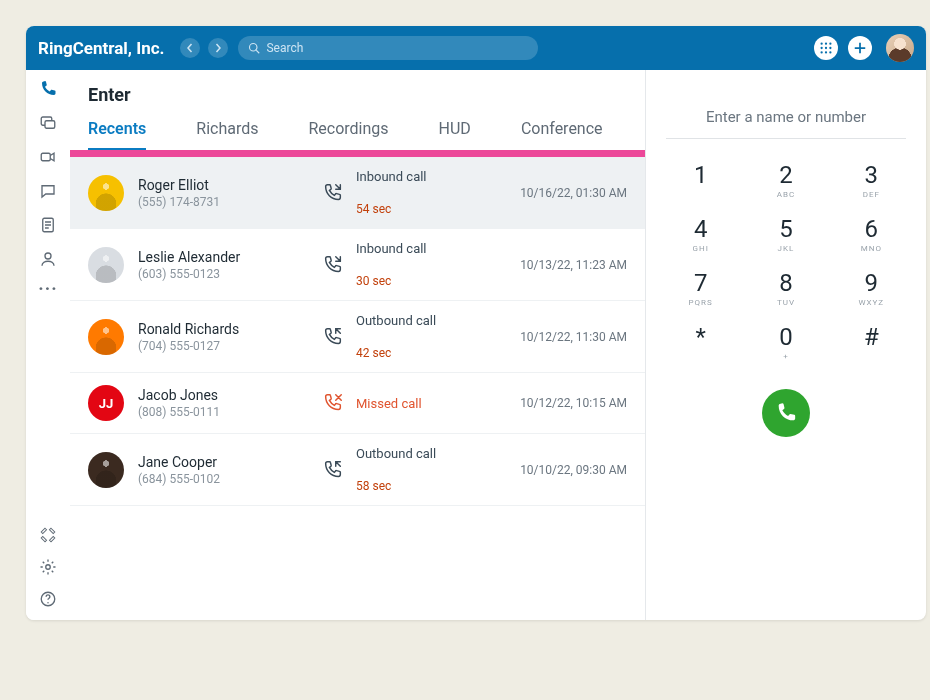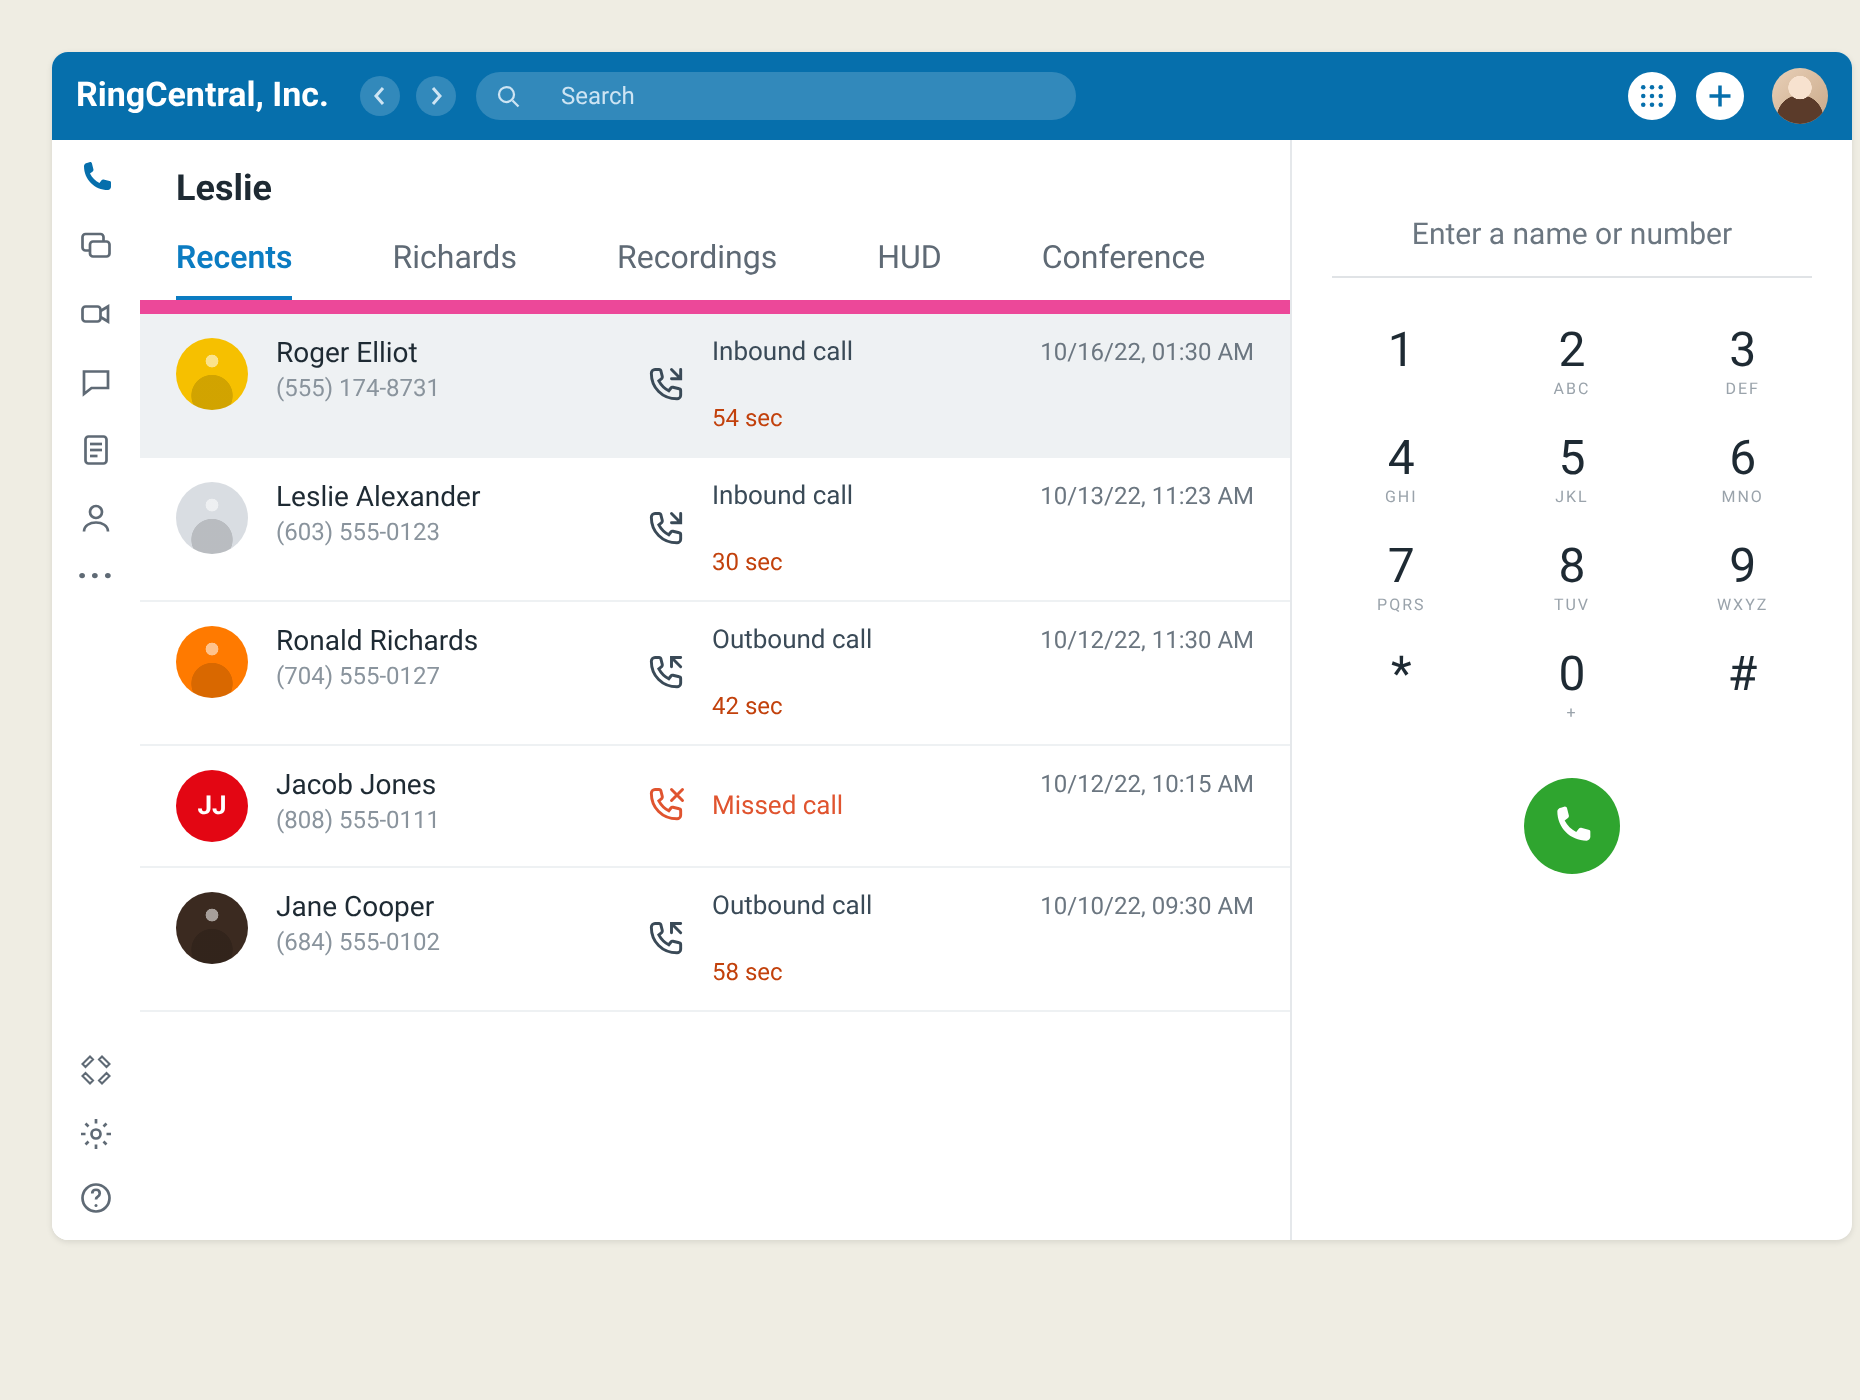--- a/index.html
+++ b/index.html
@@ -4,40 +4,40 @@
 <style>
   * { box-sizing: border-box; margin: 0; padding: 0; }
   html, body { width: 930px; height: 700px; background: #efede3; font-family: -apple-system, BlinkMacSystemFont, "Segoe UI", Roboto, Helvetica, Arial, sans-serif; }
   .page { padding: 26px; }
   .app { width: 900px; height: 594px; background: #fff; border-radius: 8px; overflow: hidden; box-shadow: 0 1px 3px rgba(0,0,0,0.1); display:flex; flex-direction:column; }
   .header { height: 44px; background: #066fac; display: flex; align-items: center; padding: 0 12px; color: #fff; gap: 10px; }
   .brand { font-weight: 700; font-size: 17px; white-space: nowrap; }
   .nav-arrows { display:flex; gap:8px; margin-left: 6px; }
   .nav-arrow { width: 20px; height: 20px; border-radius: 50%; background: rgba(255,255,255,0.18); display:flex; align-items:center; justify-content:center; cursor:pointer; }
   .nav-arrow svg { width:10px; height:10px; fill:#cde4f3; }
-  .search { flex: 0 0 300px; height: 24px; background: rgba(255,255,255,0.18); border-radius: 12px; display:flex; align-items:center; padding: 0 10px; gap:20px; color:#cde4f3; font-size:12px; }
+  .search { flex: 0 0 300px; height: 24px; background: rgba(255,255,255,0.18); border-radius: 12px; display:flex; align-items:center; padding: 0 10px; gap:6px; color:#cde4f3; font-size:12px; }
   .search svg { width:12px; height:12px; fill:#cde4f3; }
   .header-spacer { flex:1; }
   .hbtn { width:24px; height:24px; border-radius:50%; background:#fff; display:flex; align-items:center; justify-content:center; cursor:pointer; }
   .hbtn svg { width:14px; height:14px; fill:#066fac; }
   .avatar-self { width:28px; height:28px; border-radius:50%; background: linear-gradient(135deg,#e8d0b8,#c9a888); margin-left:4px; position:relative; overflow:hidden;}
   .avatar-self::after{content:"";position:absolute;inset:0;background: radial-gradient(circle at 50% 35%, #f7e2cf 25%, transparent 26%), radial-gradient(circle at 50% 90%, #5b3b2a 40%, transparent 41%);}
   .body { flex:1; display:flex; min-height:0; }
   .sidebar { width: 44px; background:#fff; border-right: none; display:flex; flex-direction:column; align-items:center; padding-top:10px; gap:16px; }
   .sidebar .sicon { width:18px; height:18px; fill:#5f6a75; cursor:pointer;}
   .sidebar .sicon.active { fill:#066fac; }
   .sidebar .bottom { margin-top:auto; display:flex; flex-direction:column; gap:14px; padding-bottom:12px; align-items:center;}
   .main { flex:1; display:flex; min-width:0; }
   .center { flex:1; display:flex; flex-direction:column; border-right:1px solid #e5e8eb; min-width:0;}
   .title { font-size:18px; font-weight:700; color:#1e2a33; padding:14px 18px 8px; }
   .tabs { display:flex; gap:50px; padding:0 18px; border-bottom:7px solid #ec4899; font-size:16px; color:#5f6a75;}
   .tab { padding:6px 0 10px; cursor:pointer; }
   .tab.active { color:#0b7cc2; border-bottom:2px solid #0b7cc2; font-weight:600;}
   .list { flex:1; overflow:auto; }
-  .row { display:flex; padding:12px 18px; border-bottom:1px solid #eef1f3; gap:14px; }
+  .row { display:flex; align-items:center; padding:12px 18px; border-bottom:1px solid #eef1f3; gap:14px; }
   .row.sel { background:#eef1f3;}
   .av { width:36px; height:36px; border-radius:50%; display:flex; align-items:center; justify-content:center; font-weight:700; color:#fff; font-size:13px; flex-shrink:0; overflow:hidden; position:relative;}
   .av.person::after{content:"";position:absolute;inset:0;background: radial-gradient(circle at 50% 32%, rgba(255,255,255,0.55) 10%, transparent 11%), radial-gradient(circle at 50% 80%, rgba(0,0,0,0.15) 30%, transparent 31%);}
   .col-name { width:170px; }
   .name { font-size:14px; color:#1e2a33; }
   .sub { font-size:12px; color:#8a949d; margin-top:2px;}
   .col-call { flex:1; display:flex; align-items:center; gap:12px; }
   .cicon { width:22px; height:22px; }
   .cicon svg{width:22px;height:22px; stroke:#3a4a57; fill:none; stroke-width:1.6;}
   .row.missed .cicon svg{stroke:#e0542f;}
@@ -143,21 +143,21 @@
           <svg class="sicon" viewBox="0 0 24 24">
               <circle cx="12" cy="12" r="9" stroke="#5f6a75" stroke-width="1.8" fill="none"></circle>
               <path d="M9.5 9c0-1.5 1-2.5 2.5-2.5S14.5 7.5 14.5 9c0 1.2-.8 1.8-1.5 2.3-.6.4-1 .9-1 1.7" stroke="#5f6a75" stroke-width="1.8" fill="none"></path>
               <circle cx="12" cy="17" r="1" fill="#5f6a75"></circle>
             </svg>
         </div>
       </div>
 
       <div class="main">
         <div class="center">
-          <div class="title">Leslie</div>
+          <div class="title">Enter</div>
           <div class="tabs" id="tabs">
               <div class="tab active">Recents</div>
               <div class="tab">Richards</div>
               <div class="tab">Recordings</div>
               <div class="tab">HUD</div>
               <div class="tab">Conference</div>
             </div>
           <div class="list" id="list">
               <div class="row sel">
                 <div class="av person" style="background:#f6c000"></div>

